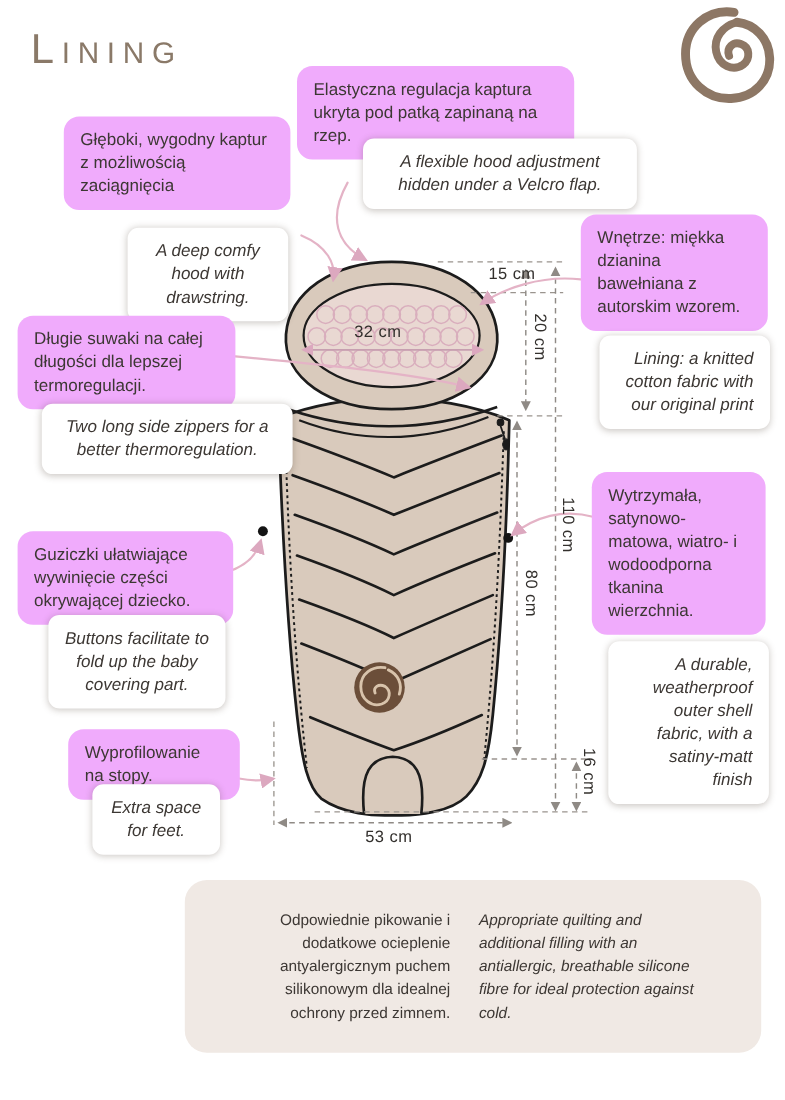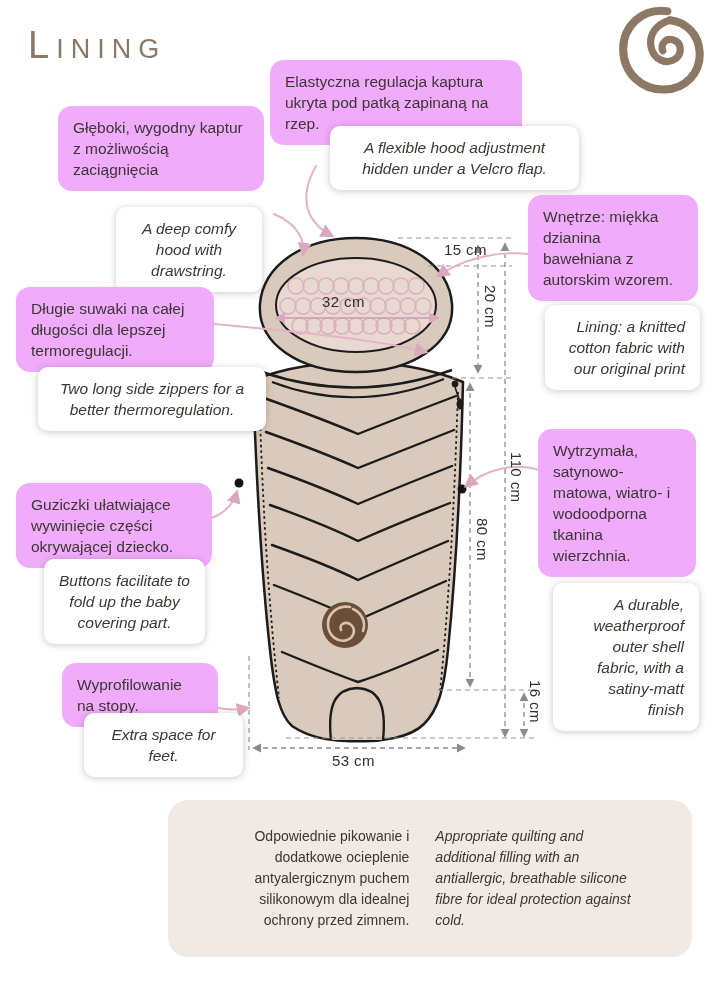--- a/index.html
+++ b/index.html
@@ -170,21 +170,21 @@
   <div class="note pl" style="left:30px; top:106px; width:206px;margin-left:28px;">Głęboki, wygodny kaptur z możliwością zaciągnięcia</div>
   <div class="note en" style="left:116px; top:186px; width:146px;margin-top:21px;">A deep comfy hood with drawstring.</div>
 
   <div class="note pl" style="left:16px; top:287px; width:198px;">Długie suwaki na całej długości dla lepszej termoregulacji.</div>
   <div class="note en" style="left:38px; top:367px; width:228px;">Two long side zippers for a better thermoregulation.</div>
 
   <div class="note pl" style="left:16px; top:483px; width:196px;">Guziczki ułatwiające wywinięcie części okrywającej dziecko.</div>
   <div class="note en" style="left:44px; top:559px; width:161px;">Buttons facilitate to fold up the baby covering part.</div>
 
   <div class="note pl" style="left:24px; top:663px; width:156px;margin-left:38px;">Wyprofilowanie na stopy.</div>
-  <div class="note en" style="left:84px; top:713px; width:159px;text-align:center;">Extra space for feet.</div>
+  <div class="note en" style="left:84px; top:713px; width:116px;text-align:center;">Extra space for feet.</div>
 
   <div class="note pl" style="left:528px; top:195px; width:170px;">Wnętrze: miękka dzianina bawełniana z autorskim wzorem.</div>
   <div class="note en right" style="left:545px; top:305px; width:155px;">Lining: a knitted cotton fabric with our original print</div>
 
   <div class="note pl" style="left:538px; top:429px; width:158px;">Wytrzymała, satynowo-matowa, wiatro- i wodoodporna tkanina wierzchnia.</div>
   <div class="note en right" style="left:553px; top:583px; width:146px;">A durable, weatherproof outer shell fabric, with a satiny-matt finish</div>
 
   <span class="dim" style="left:444px; top:241px;">15 cm</span>
   <span class="dim" style="left:322px; top:293px;">32 cm</span>
   <span class="dim v" style="left:482px; top:285px;">20 cm</span>

